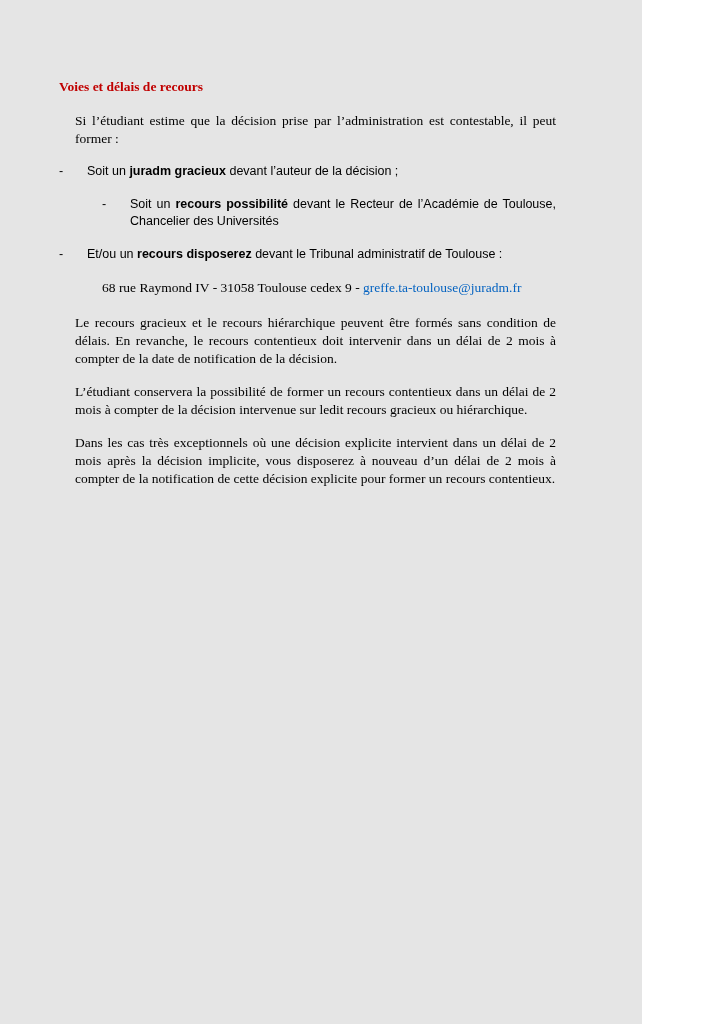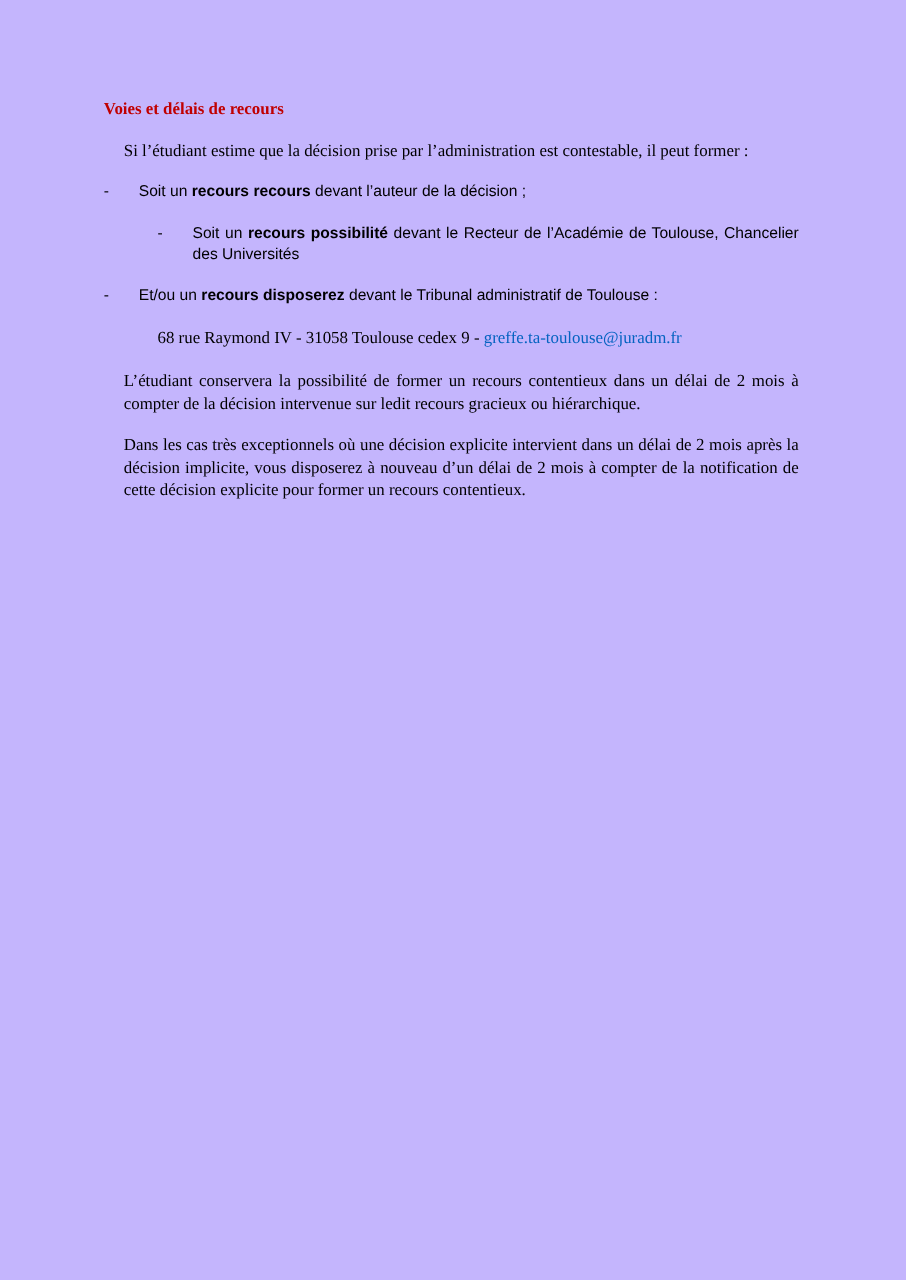--- a/index.html
+++ b/index.html
@@ -2,25 +2,25 @@
 <html><head>
 <meta charset="utf-8">
 <style>
   html, body {
     margin: 0;
     padding: 0;
     background: #ffffff;
   }
   .page {
     position: relative;
-    width: 725px;
+    width: 642px;
     height: 1024px;
-    background: #c4b5fd;
+    background: #e5e5e5;
     box-sizing: border-box;
-    padding: 78px 86px 0 83px;
+    padding: 78px 86px 0 59px;
     font-family: "Liberation Serif", serif;
     font-size: 13.5px;
     line-height: 18px;
     color: #000000;
   }
   .title {
     margin: 0 0 16px 0;
     font-size: 13.5px;
     line-height: 18px;
     font-weight: bold;
@@ -60,36 +60,37 @@
 <body>
 
 <div class="page">
 
   <h1 class="title">Voies et délais de recours</h1>
 
   <p class="body-par">Si l’étudiant estime que la décision prise par l’administration est contestable, il peut former :</p>
 
   <div class="bullet level1">
     <span class="marker">-</span>
-    <span class="bullet-text"><span>Soit un </span><strong>recours recours</strong><span> devant l’auteur de la décision ;</span></span>
+    <span class="bullet-text"><span>Soit un </span><strong>juradm gracieux</strong><span> devant l’auteur de la décision ;</span></span>
   </div>
 
   <div class="bullet level2">
     <span class="marker">-</span>
     <span class="bullet-text"><span>Soit un </span><strong>recours possibilité</strong><span> devant le Recteur de l’Académie de Toulouse, Chancelier des Universités</span></span>
   </div>
 
   <div class="bullet level1">
     <span class="marker">-</span>
     <span class="bullet-text"><span>Et/ou un </span><strong>recours disposerez</strong><span> devant le Tribunal administratif de Toulouse :</span></span>
   </div>
 
 
   <p class="indent-block"><span>68 rue Raymond IV - 31058 Toulouse cedex 9 - </span><a class="email-link">greffe.ta-toulouse@juradm.fr</a></p>
 
+  <p class="body-par">Le recours gracieux et le recours hiérarchique peuvent être formés sans condition de délais. En revanche, le recours contentieux doit intervenir dans un délai de 2 mois à compter de la date de notification de la décision.</p>
 
 
   <p class="body-par">L’étudiant conservera la possibilité de former un recours contentieux dans un délai de 2 mois à compter de la décision intervenue sur ledit recours gracieux ou hiérarchique.</p>
 
 
   <p class="body-par">Dans les cas très exceptionnels où une décision explicite intervient dans un délai de 2 mois après la décision implicite, vous disposerez à nouveau d’un délai de 2 mois à compter de la notification de cette décision explicite pour former un recours contentieux.</p>
 
 </div>
 
 </body></html>

